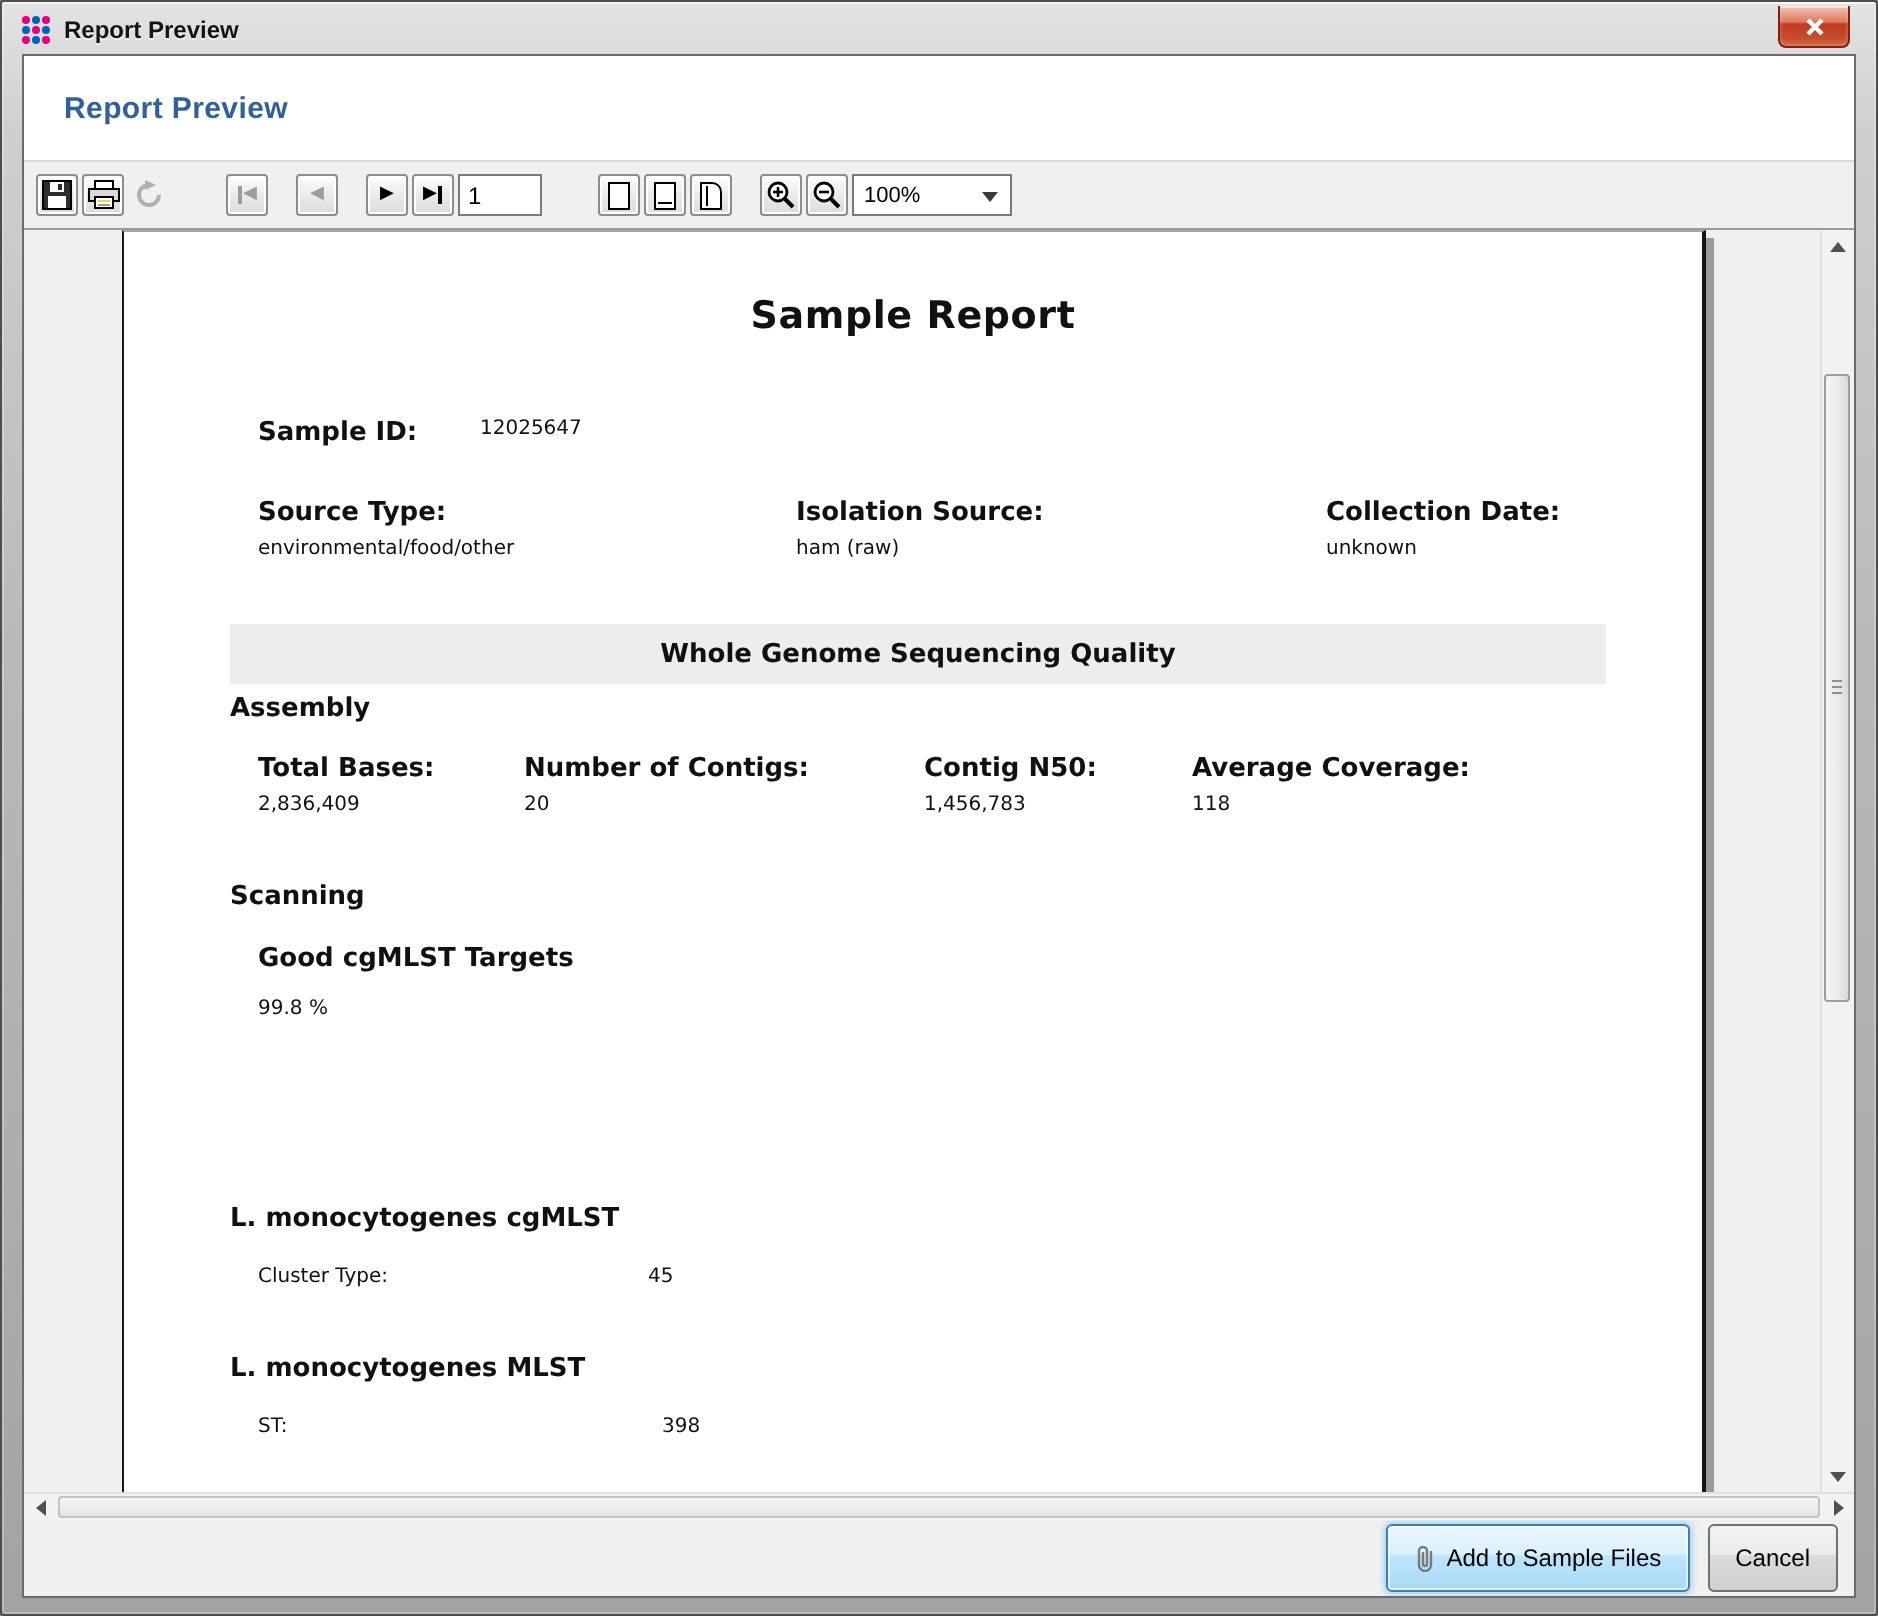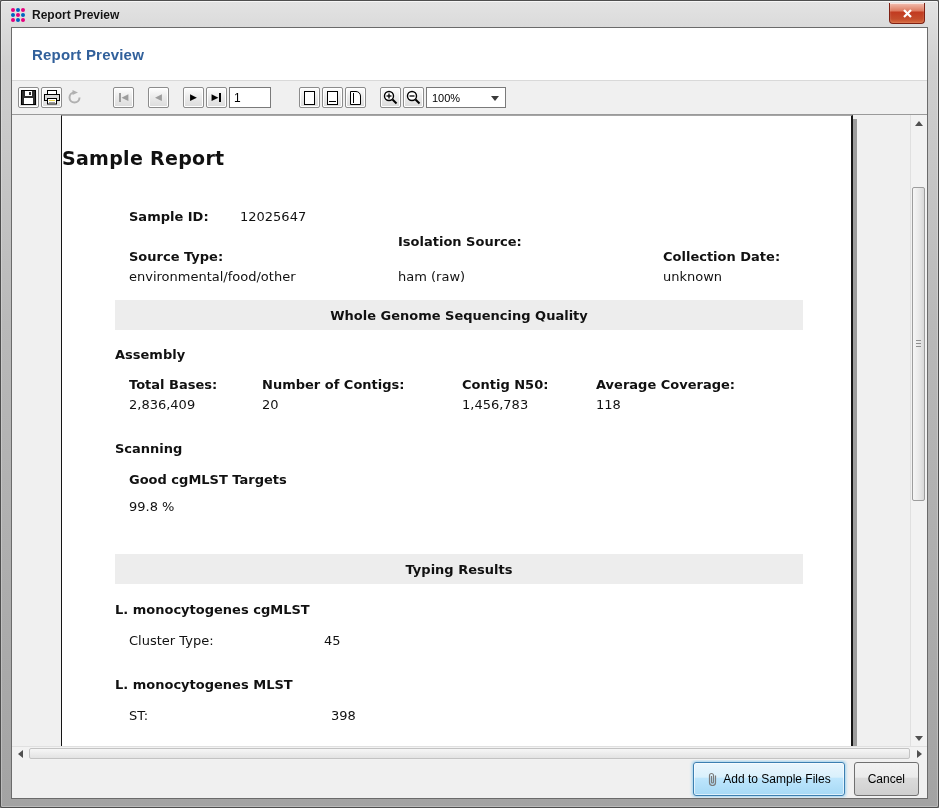--- a/index.html
+++ b/index.html
@@ -68,23 +68,23 @@
   
   .preview{flex:1;position:relative;background:#f0f0f0;overflow:hidden;}
   .canvas{position:absolute;left:0;top:0;right:17px;bottom:14px;overflow:hidden;background:#f0f0f0;}
   .page{
     position:absolute;left:49px;top:0;width:792px;height:950px;background:#fff;
     border-left:1px solid #151515;border-right:2px solid #151515;border-top:1px solid #a5a5a5;
     box-shadow:4px 4px 0 #9c9c9c;box-sizing:border-box;
     font-family:"DejaVu Sans",sans-serif;color:#111;
   }
   .page .abs{position:absolute;white-space:nowrap;}
-  .rpt-title{left:0;right:0;top:31px;font-size:19px;font-weight:bold;letter-spacing:.3px;}
+  .rpt-title{left:0;right:0;top:31px;text-align:center;font-size:19px;font-weight:bold;letter-spacing:.3px;}
   .lbl{font-size:13px;font-weight:bold;}
-  .val{font-size:13px;font-weight:normal;}
+  .val{font-size:10px;font-weight:normal;}
   .secbar{left:53px;width:688px;height:30px;background:#ededed;display:flex;align-items:center;
     justify-content:center;font-size:13px;font-weight:bold;}
   
   .vscroll{position:absolute;top:0;right:0;bottom:14px;width:17px;background:#f2f2f2;border-left:1px solid #e0e0e0;box-sizing:border-box;}
   .hscroll{position:absolute;left:0;right:0;bottom:0;height:14px;background:#f2f2f2;border-top:1px solid #e0e0e0;box-sizing:border-box;}
   .sbtn{position:absolute;background:#f2f2f2;display:flex;align-items:center;justify-content:center;}
   .vscroll .sbtn{left:0;right:0;height:16px;}
   .hscroll .sbtn{top:0;bottom:0;width:16px;}
   .tri{width:0;height:0;}
   .tri.up{border-left:4px solid transparent;border-right:4px solid transparent;border-bottom:5px solid #505050;}
@@ -227,43 +227,42 @@
       <div class="canvas">
         <div class="page">
 
           <div class="abs rpt-title">Sample Report</div>
 
           <span class="abs lbl" style="left:67px;top:93px">Sample ID:</span>
           <span class="abs val" style="left:178px;top:93px">12025647</span>
 
           <span class="abs lbl" style="left:67px;top:133px">Source Type:</span>
           <span class="abs val" style="left:67px;top:153px">environmental/food/other</span>
-          <span class="abs lbl" style="left:336px;top:118px">Isolation Source:</span>
+          <span class="abs lbl" style="left:336px;top:133px">Isolation Source:</span>
           <span class="abs val" style="left:336px;top:153px">ham (raw)</span>
           <span class="abs lbl" style="left:601px;top:133px">Collection Date:</span>
           <span class="abs val" style="left:601px;top:153px">unknown</span>
 
-          <div class="abs secbar" style="top:184px">Whole Genome Sequencing Quality</div>
+          <div class="abs secbar" style="top:196px">Whole Genome Sequencing Quality</div>
 
           <span class="abs lbl" style="left:53px;top:231px">Assembly</span>
 
           <span class="abs lbl" style="left:67px;top:261px">Total Bases:</span>
           <span class="abs val" style="left:67px;top:281px">2,836,409</span>
           <span class="abs lbl" style="left:200px;top:261px">Number of Contigs:</span>
           <span class="abs val" style="left:200px;top:281px">20</span>
           <span class="abs lbl" style="left:400px;top:261px">Contig N50:</span>
           <span class="abs val" style="left:400px;top:281px">1,456,783</span>
           <span class="abs lbl" style="left:534px;top:261px">Average Coverage:</span>
           <span class="abs val" style="left:534px;top:281px">118</span>
 
           <span class="abs lbl" style="left:53px;top:325px">Scanning</span>
           <span class="abs lbl" style="left:67px;top:356px">Good cgMLST Targets</span>
           <span class="abs val" style="left:67px;top:383px">99.8 %</span>
 
-          <div class="abs secbar" style="top:438px">Typing Results</div>
 
           <span class="abs lbl" style="left:53px;top:486px">L. monocytogenes cgMLST</span>
           <span class="abs val" style="left:67px;top:517px">Cluster Type:</span>
           <span class="abs val" style="left:262px;top:517px">45</span>
 
           <span class="abs lbl" style="left:53px;top:561px">L. monocytogenes MLST</span>
           <span class="abs val" style="left:67px;top:592px">ST:</span>
           <span class="abs val" style="left:269px;top:592px">398</span>
         </div>
       </div>

